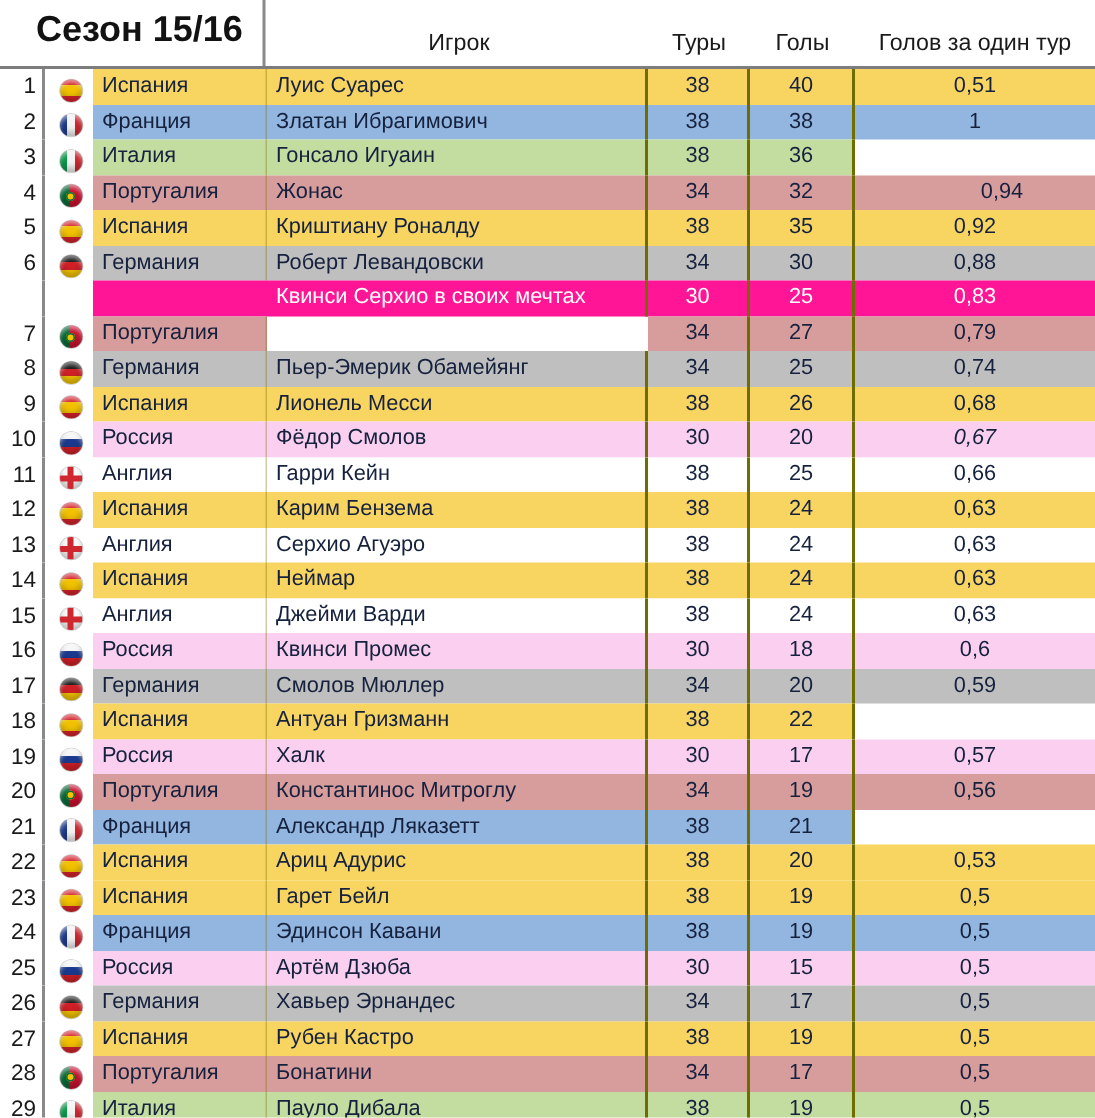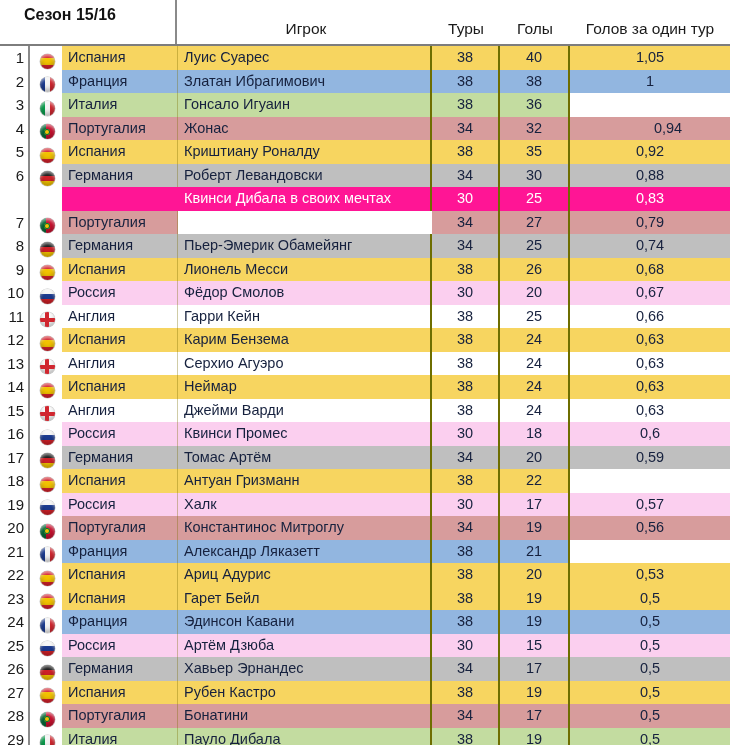--- a/index.html
+++ b/index.html
@@ -22,21 +22,21 @@
     position: relative;
     height: 46px;
     width: 730px;
     background: #ffffff;
     border-bottom: 2px solid #7d7d7d;
   }
   #title {
     position: absolute;
     left: 24px;
     top: 6px;
-    font-size: 16px;
+    font-size: 24px;
     font-weight: bold;
     color: #121212;
     letter-spacing: 0px;
     white-space: nowrap;
   }
   #title-divider {
     position: absolute;
     left: 175px;
     top: 0px;
     width: 2px;
@@ -170,21 +170,21 @@
   </div>
 
   <div id="tbody">
       <div class="row">
         <div class="cell c-rank">1</div>
         <div class="cell c-flag"><span class="flag flag-es"></span></div>
         <div class="cell c-country" style="background: rgb(247, 213, 96); border-right: 1px solid rgba(120, 110, 0, 0.35);">Испания</div>
         <div class="cell c-player" style="background: rgb(247, 213, 96);">Луис Суарес</div>
         <div class="cell c-rounds" style="background: rgb(247, 213, 96);">38</div>
         <div class="cell c-goals" style="background: rgb(247, 213, 96);">40</div>
-        <div class="cell c-ratio" style="background: rgb(247, 213, 96);">1,05</div>
+        <div class="cell c-ratio" style="background: rgb(247, 213, 96);">0,51</div>
       </div>
       <div class="row">
         <div class="cell c-rank">2</div>
         <div class="cell c-flag"><span class="flag flag-fr"></span></div>
         <div class="cell c-country" style="background: rgb(146, 182, 224); border-right: 1px solid rgba(120, 110, 0, 0.35);">Франция</div>
         <div class="cell c-player" style="background: rgb(146, 182, 224);">Златан Ибрагимович</div>
         <div class="cell c-rounds" style="background: rgb(146, 182, 224);">38</div>
         <div class="cell c-goals" style="background: rgb(146, 182, 224);">38</div>
         <div class="cell c-ratio" style="background: rgb(146, 182, 224);">1</div>
       </div>
@@ -220,21 +220,21 @@
         <div class="cell c-country" style="background: rgb(191, 191, 191); border-right: 1px solid rgba(120, 110, 0, 0.35);">Германия</div>
         <div class="cell c-player" style="background: rgb(191, 191, 191);">Роберт Левандовски</div>
         <div class="cell c-rounds" style="background: rgb(191, 191, 191);">34</div>
         <div class="cell c-goals" style="background: rgb(191, 191, 191);">30</div>
         <div class="cell c-ratio" style="background: rgb(191, 191, 191);">0,88</div>
       </div>
       <div class="row dream">
         <div class="cell c-rank"></div>
         <div class="cell c-flag"></div>
         <div class="cell c-country" style="background: rgb(255, 21, 149); color: rgb(255, 255, 255); border-right: 0px;"></div>
-        <div class="cell c-player" style="background: rgb(255, 21, 149); color: rgb(255, 255, 255);">Квинси Дибала в своих мечтах</div>
+        <div class="cell c-player" style="background: rgb(255, 21, 149); color: rgb(255, 255, 255);">Квинси Серхио в своих мечтах</div>
         <div class="cell c-rounds" style="background: rgb(255, 21, 149); color: rgb(255, 255, 255);">30</div>
         <div class="cell c-goals" style="background: rgb(255, 21, 149); color: rgb(255, 255, 255);">25</div>
         <div class="cell c-ratio" style="background: rgb(255, 21, 149); color: rgb(255, 255, 255);">0,83</div>
       </div>
       <div class="row">
         <div class="cell c-rank">7</div>
         <div class="cell c-flag"><span class="flag flag-pt"><i></i></span></div>
         <div class="cell c-country" style="background: rgb(215, 156, 156); border-right: 1px solid rgba(120, 110, 0, 0.35);">Португалия</div>
         <div class="cell c-player" style="background: rgb(215, 156, 156); margin-top: 25px;">Ислам Слимани</div>
         <div class="cell c-rounds" style="background: rgb(215, 156, 156);">34</div>
@@ -259,21 +259,21 @@
         <div class="cell c-goals" style="background: rgb(247, 213, 96);">26</div>
         <div class="cell c-ratio" style="background: rgb(247, 213, 96);">0,68</div>
       </div>
       <div class="row">
         <div class="cell c-rank">10</div>
         <div class="cell c-flag"><span class="flag flag-ru"></span></div>
         <div class="cell c-country" style="background: rgb(251, 207, 239); border-right: 1px solid rgba(120, 110, 0, 0.35);">Россия</div>
         <div class="cell c-player" style="background: rgb(251, 207, 239);">Фёдор Смолов</div>
         <div class="cell c-rounds" style="background: rgb(251, 207, 239);">30</div>
         <div class="cell c-goals" style="background: rgb(251, 207, 239);">20</div>
-        <div class="cell c-ratio" style="background: rgb(251, 207, 239);">0,67</div>
+        <div class="cell c-ratio" style="background: rgb(251, 207, 239); font-style: italic;">0,67</div>
       </div>
       <div class="row">
         <div class="cell c-rank">11</div>
         <div class="cell c-flag"><span class="flag flag-en"><i class="v"></i><i class="h"></i></span></div>
         <div class="cell c-country" style="background: rgb(255, 255, 255); border-right: 1px solid rgba(120, 110, 0, 0.35);">Англия</div>
         <div class="cell c-player" style="background: rgb(255, 255, 255);">Гарри Кейн</div>
         <div class="cell c-rounds" style="background: rgb(255, 255, 255);">38</div>
         <div class="cell c-goals" style="background: rgb(255, 255, 255);">25</div>
         <div class="cell c-ratio" style="background: rgb(255, 255, 255);">0,66</div>
       </div>
@@ -319,21 +319,21 @@
         <div class="cell c-country" style="background: rgb(251, 207, 239); border-right: 1px solid rgba(120, 110, 0, 0.35);">Россия</div>
         <div class="cell c-player" style="background: rgb(251, 207, 239);">Квинси Промес</div>
         <div class="cell c-rounds" style="background: rgb(251, 207, 239);">30</div>
         <div class="cell c-goals" style="background: rgb(251, 207, 239);">18</div>
         <div class="cell c-ratio" style="background: rgb(251, 207, 239);">0,6</div>
       </div>
       <div class="row">
         <div class="cell c-rank">17</div>
         <div class="cell c-flag"><span class="flag flag-de"></span></div>
         <div class="cell c-country" style="background: rgb(191, 191, 191); border-right: 1px solid rgba(120, 110, 0, 0.35);">Германия</div>
-        <div class="cell c-player" style="background: rgb(191, 191, 191);">Томас Артём</div>
+        <div class="cell c-player" style="background: rgb(191, 191, 191);">Смолов Мюллер</div>
         <div class="cell c-rounds" style="background: rgb(191, 191, 191);">34</div>
         <div class="cell c-goals" style="background: rgb(191, 191, 191);">20</div>
         <div class="cell c-ratio" style="background: rgb(191, 191, 191);">0,59</div>
       </div>
       <div class="row">
         <div class="cell c-rank">18</div>
         <div class="cell c-flag"><span class="flag flag-es"></span></div>
         <div class="cell c-country" style="background: rgb(247, 213, 96); border-right: 1px solid rgba(120, 110, 0, 0.35);">Испания</div>
         <div class="cell c-player" style="background: rgb(247, 213, 96);">Антуан Гризманн</div>
         <div class="cell c-rounds" style="background: rgb(247, 213, 96);">38</div>

